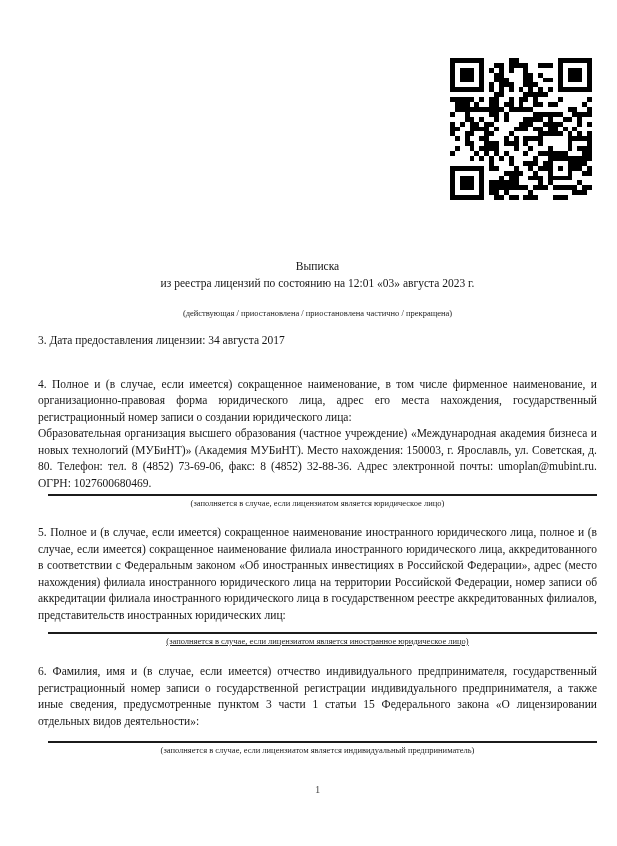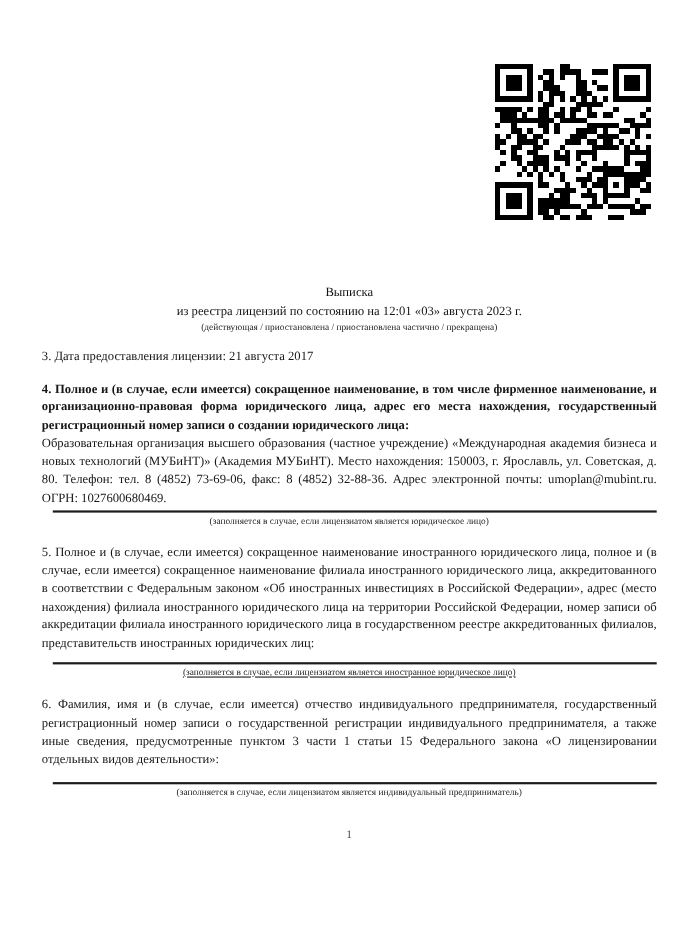--- a/index.html
+++ b/index.html
@@ -502,26 +502,26 @@
           <rect x="23" y="28" width="1" height="1"></rect>
         </g>
       </svg>
     </div>
 
   <div class="docbody">
 
     <div class="center">Выписка</div>
     <div class="center">из реестра лицензий по состоянию на 12:01 «03» августа 2023 г.</div>
 
-    <div class="caption" style="margin-top:1px;">(действующая / приостановлена / приостановлена частично / прекращена)</div>
-
-
-    <div style="margin-top:13px;">3. Дата предоставления лицензии: 21 августа 2017</div>
-
-    <div class="para" style="margin-top:13px;font-weight:bold;">4. Полное и (в случае, если имеется) сокращенное наименование, в том числе фирменное наименование, и организационно-правовая форма юридического лица, адрес его места нахождения, государственный регистрационный номер записи о создании юридического лица:</div>
+    <div class="caption" style="margin-top:17px;">(действующая / приостановлена / приостановлена частично / прекращена)</div>
+
+
+    <div style="margin-top:13px;">3. Дата предоставления лицензии: 34 августа 2017</div>
+
+    <div class="para" style="margin-top:27px;">4. Полное и (в случае, если имеется) сокращенное наименование, в том числе фирменное наименование, и организационно-правовая форма юридического лица, адрес его места нахождения, государственный регистрационный номер записи о создании юридического лица:</div>
     <div class="para">Образовательная организация высшего образования (частное учреждение) «Международная академия бизнеса и новых технологий (МУБиНТ)» (Академия МУБиНТ). Место нахождения: 150003, г. Ярославль, ул. Советская, д. 80. Телефон: тел. 8 (4852) 73-69-06, факс: 8 (4852) 32-88-36. Адрес электронной почты: umoplan@mubint.ru. ОГРН: 1027600680469.</div>
     <div class="rule" style="margin-top:3px;"></div>
     <div class="caption" style="margin-top:2px;">(заполняется в случае, если лицензиатом является юридическое лицо)</div>
 
     <div class="para" style="margin-top:15px;">5. Полное и (в случае, если имеется) сокращенное наименование иностранного юридического лица, полное и (в случае, если имеется) сокращенное наименование филиала иностранного юридического лица, аккредитованного в соответствии с Федеральным законом «Об иностранных инвестициях в Российской Федерации», адрес (место нахождения) филиала иностранного юридического лица на территории Российской Федерации, номер записи об аккредитации филиала иностранного юридического лица в государственном реестре аккредитованных филиалов, представительств иностранных юридических лиц:</div>
     <div class="rule" style="margin-top:9px;"></div>
     <div class="caption" style="margin-top:2px;text-decoration:underline;">(заполняется в случае, если лицензиатом является иностранное юридическое лицо)</div>
 
     <div class="para" style="margin-top:16px;">6. Фамилия, имя и (в случае, если имеется) отчество индивидуального предпринимателя, государственный регистрационный номер записи о государственной регистрации индивидуального предпринимателя, а также иные сведения, предусмотренные пунктом 3 части 1 статьи 15 Федерального закона «О лицензировании отдельных видов деятельности»:</div>
     <div class="rule" style="margin-top:12px;"></div>

